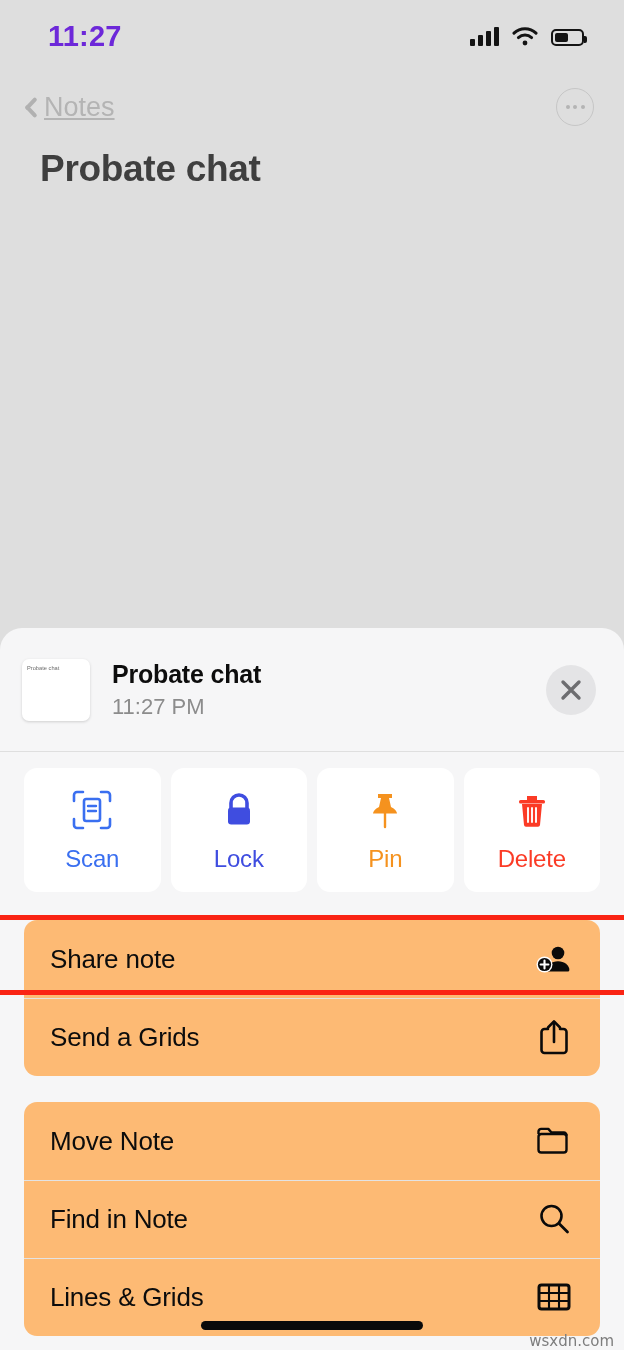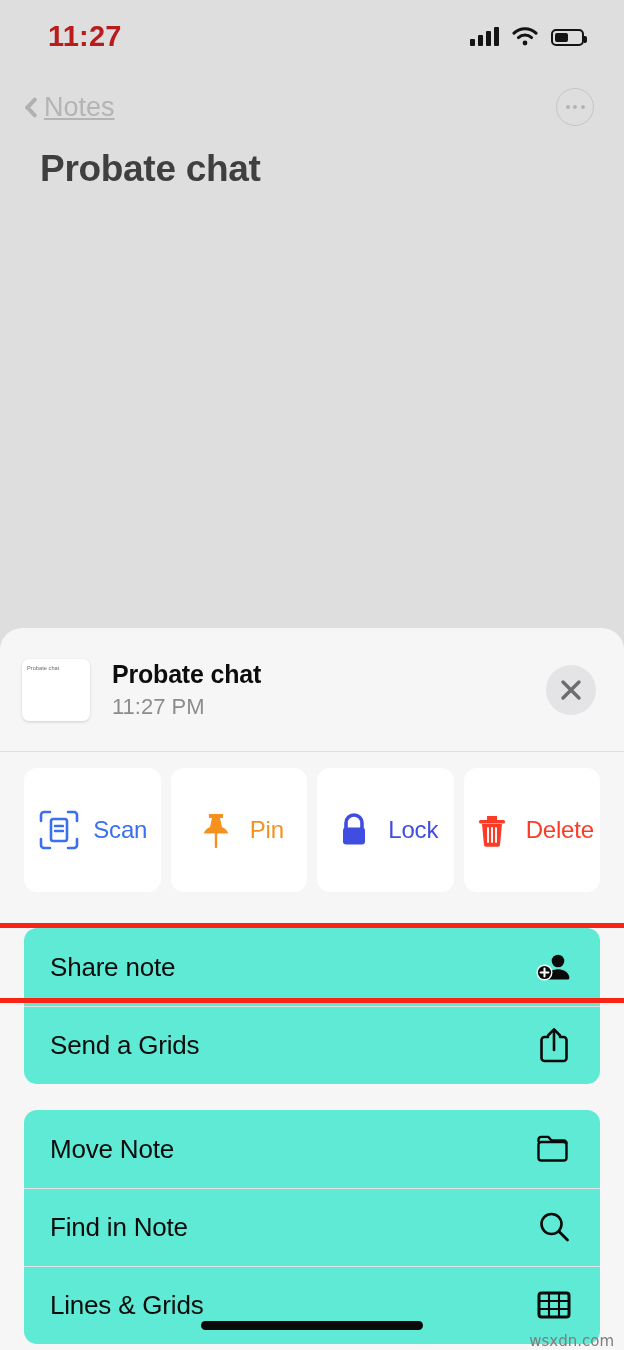--- a/index.html
+++ b/index.html
@@ -12,21 +12,21 @@
     -webkit-font-smoothing:antialiased;
   }
 
   
   .status-bar{
     position:absolute; top:0; left:0; width:624px; height:72px;
     display:flex; align-items:center; justify-content:space-between;
     padding:0 40px 0 48px;
   }
   .status-time{
-    font-size:29px; font-weight:700; color:#b91c1c; letter-spacing:.2px;
+    font-size:29px; font-weight:700; color:#6d28d9; letter-spacing:.2px;
   }
   .status-icons{ display:flex; align-items:flex-end; gap:13px; }
   .signal{ display:flex; align-items:flex-end; gap:3px; height:20px; }
   .signal i{ display:block; width:5px; background:#141414; border-radius:1px; }
   .signal i:nth-child(1){ height:7px; }
   .signal i:nth-child(2){ height:11px; }
   .signal i:nth-child(3){ height:15px; }
   .signal i:nth-child(4){ height:19px; }
   .wifi{ width:26px; height:20px; position:relative; }
   .battery{ width:33px; height:17px; border:2px solid #141414; border-radius:5px; position:relative; }
@@ -95,29 +95,29 @@
     display:flex; align-items:center; justify-content:center; flex:none;
   }
   .close-btn svg{ display:block; }
 
   
   .tiles{
     display:flex; gap:10px; padding:16px 24px 0 24px;
   }
   .tile{
     flex:1; height:124px; background:#ffffff; border-radius:13px;
-    display:flex; align-items:center; justify-content:center;
+    display:flex; flex-direction:column; align-items:center; justify-content:center;
     gap:12px;
   }
   .tile-icon{ height:46px; display:flex; align-items:center; justify-content:center; }
   .tile-label{ font-size:24px; letter-spacing:-.2px; }
 
   
   .menu-group{
-    margin:36px 24px 0 24px; background:#5eead4; border-radius:13px; overflow:hidden;
+    margin:28px 24px 0 24px; background:#fdba74; border-radius:13px; overflow:hidden;
   }
   .menu-group.g2{ margin-top:26px; }
   .menu-row{
     height:78px; display:flex; align-items:center; justify-content:space-between;
     padding:0 26px 0 26px; position:relative;
   }
   .menu-row + .menu-row:before{
     content:""; position:absolute; top:0; left:0; right:0; height:1px; background:#e3e3e3;
   }
   .menu-label{ font-size:26px; color:#0c0c0c; letter-spacing:-.2px; }
@@ -213,35 +213,35 @@
           <rect x="14" y="11" width="16" height="22" rx="2.2" stroke="#3a6ff0" stroke-width="2.6" fill="none"></rect>
           <path d="M18 18 h8 M18 23 h8" stroke="#3a6ff0" stroke-width="2.4" stroke-linecap="round"></path>
         </svg>
       </div>
       <div class="tile-label" style="color:#3a6ff0">Scan</div>
     </div>
 
     <div class="tile">
       <div class="tile-icon">
         <svg width="44" height="44" viewBox="0 0 44 44">
-          <path d="M15 6 h14 v4 h-3 l2 9 c4 2 6 4.5 6 6.5 H10 c0-2 2-4.5 6-6.5 l2-9 h-3 z" fill="#f5921e"></path>
-          <path d="M22 25.5 V39" stroke="#f5921e" stroke-width="2.4" stroke-linecap="round"></path>
-        </svg>
-      </div>
-      <div class="tile-label" style="color:#f5921e">Pin</div>
+          <path d="M14 20 V15 a8 8 0 0 1 16 0 v5" stroke="#3f4de0" stroke-width="3.6" fill="none" stroke-linecap="round"></path>
+          <rect x="11" y="19.5" width="22" height="17" rx="3.2" fill="#3f4de0"></rect>
+        </svg>
+      </div>
+      <div class="tile-label" style="color:#3f4de0">Lock</div>
     </div>
 
     <div class="tile">
       <div class="tile-icon">
         <svg width="44" height="44" viewBox="0 0 44 44">
-          <path d="M14 20 V15 a8 8 0 0 1 16 0 v5" stroke="#3f4de0" stroke-width="3.6" fill="none" stroke-linecap="round"></path>
-          <rect x="11" y="19.5" width="22" height="17" rx="3.2" fill="#3f4de0"></rect>
-        </svg>
-      </div>
-      <div class="tile-label" style="color:#3f4de0">Lock</div>
+          <path d="M15 6 h14 v4 h-3 l2 9 c4 2 6 4.5 6 6.5 H10 c0-2 2-4.5 6-6.5 l2-9 h-3 z" fill="#f5921e"></path>
+          <path d="M22 25.5 V39" stroke="#f5921e" stroke-width="2.4" stroke-linecap="round"></path>
+        </svg>
+      </div>
+      <div class="tile-label" style="color:#f5921e">Pin</div>
     </div>
 
     <div class="tile">
       <div class="tile-icon">
         <svg width="44" height="44" viewBox="0 0 44 44">
           <path d="M17 8 h10 v4 h-10 z" fill="#fb3b26"></path>
           <rect x="9" y="12" width="26" height="3.6" rx="1.6" fill="#fb3b26"></rect>
           <path d="M12 16 h20 l-2 21 a2 2 0 0 1-2 1.8 h-12 a2 2 0 0 1-2-1.8 z" fill="#fb3b26"></path>
           <g stroke="#ffffff" stroke-width="1.9" stroke-linecap="round">
             <path d="M18 20 v14"></path>

